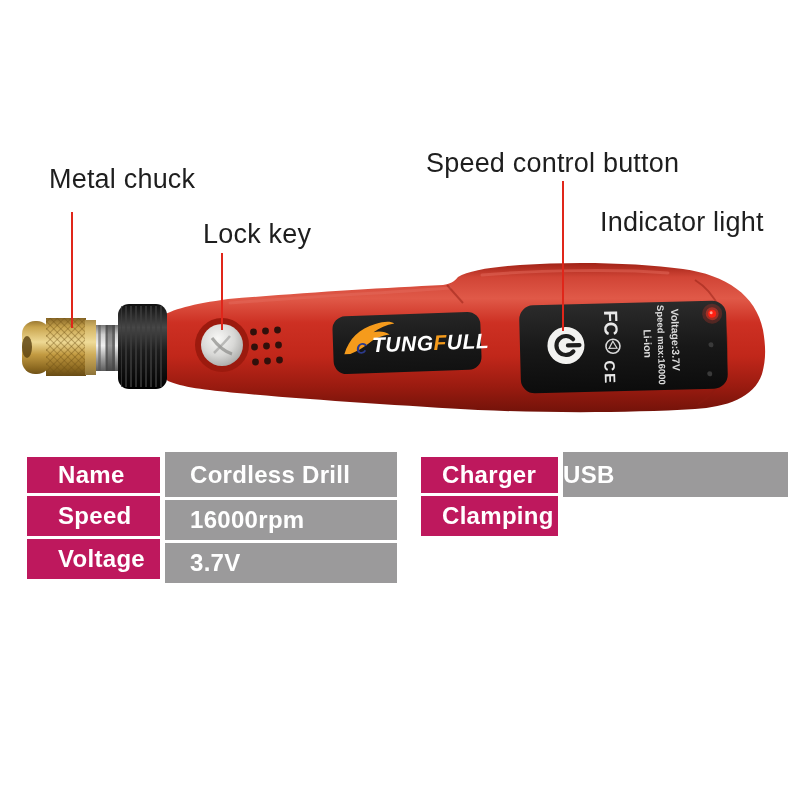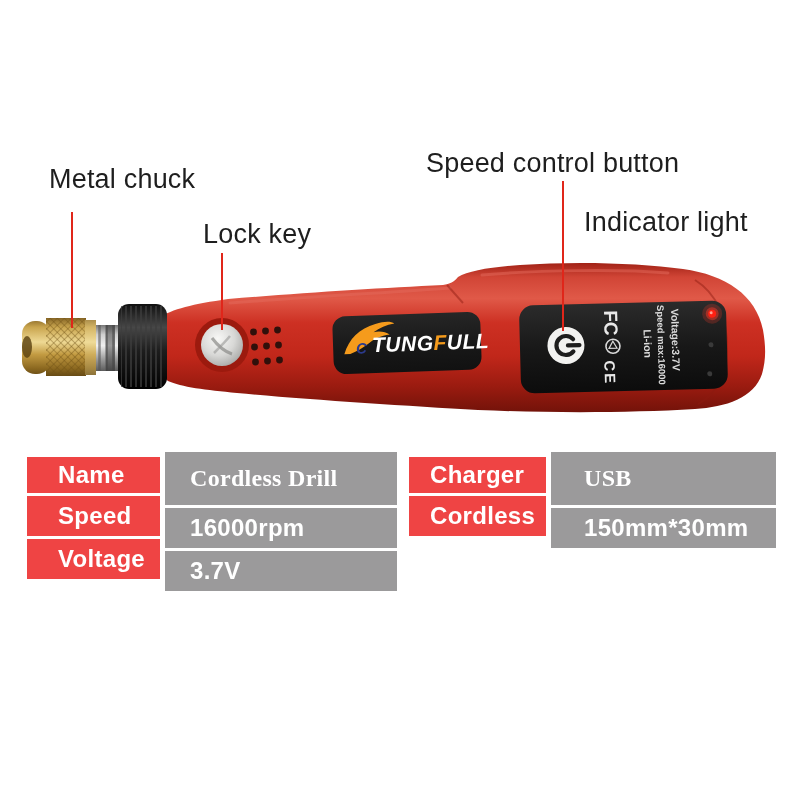--- a/index.html
+++ b/index.html
@@ -15,29 +15,29 @@
   .leader{position:absolute;width:2px;background:#e0261a;}
   
   #tool-svg{position:absolute;left:0;top:0;}
   
   .spec-table{position:absolute;display:flex;gap:5px;align-items:flex-start;}
   .spec-col{display:flex;flex-direction:column;gap:3px;}
   .spec-cell{
     display:flex;align-items:center;color:#ffffff;font-size:24px;font-weight:700;
     letter-spacing:.3px;box-sizing:border-box;
   }
-  .label-cell{background:#ef4444;}
+  .label-cell{background:#be185d;}
   .value-cell{background:#9b9a9b;}
   .label-col{margin-top:5px;}
   .t-left .label-cell{width:133px;padding-left:31px;}
   .t-left .value-cell{width:232px;padding-left:25px;}
   .t-right .label-cell{width:137px;padding-left:21px;}
-  .t-right .value-cell{width:225px;padding-left:33px;}
+  .t-right .value-cell{width:225px;}
   .row-first.label-cell{height:36px;}
-  .row-first.value-cell{height:53px;font-family:Liberation Serif, serif;}
+  .row-first.value-cell{height:45px;}
   .row-std{height:40px;}
 </style>
 </head>
 <body>
 
 <div id="canvas">
 
   <svg id="tool-svg" width="800" height="800" viewBox="0 0 800 800">
     <defs>
       <linearGradient id="brass" x1="0" y1="316" x2="0" y2="378" gradientUnits="userSpaceOnUse">
@@ -197,39 +197,38 @@
     </g>
   </svg>
 
   <div class="leader" style="left:71px;top:212px;height:116px;"></div>
   <div class="leader" style="left:221px;top:253px;height:77px;"></div>
   <div class="leader" style="left:562px;top:181px;height:150px;"></div>
 
   <div class="callout" style="left:49px;top:164px;">Metal chuck</div>
   <div class="callout" style="left:203px;top:219px;text-align:right;">Lock key</div>
   <div class="callout" style="left:426px;top:148px;">Speed control button</div>
-  <div class="callout" style="left:584px;top:207px;">Indicator light</div>
+  <div class="callout" style="left:600px;top:207px;">Indicator light</div>
 
   <div class="spec-table t-left" style="left:27px;top:452px;">
     <div class="spec-col label-col">
       <div class="spec-cell label-cell row-first">Name</div>
       <div class="spec-cell label-cell row-std">Speed</div>
       <div class="spec-cell label-cell row-std">Voltage</div>
     </div>
     <div class="spec-col">
       <div class="spec-cell value-cell row-first">Cordless Drill</div>
       <div class="spec-cell value-cell row-std">16000rpm</div>
       <div class="spec-cell value-cell row-std">3.7V</div>
     </div>
   </div>
 
-  <div class="spec-table t-right" style="left:409px;top:452px;">
+  <div class="spec-table t-right" style="left:421px;top:452px;">
     <div class="spec-col label-col">
       <div class="spec-cell label-cell row-first">Charger</div>
-      <div class="spec-cell label-cell row-std">Cordless</div>
+      <div class="spec-cell label-cell row-std">Clamping</div>
     </div>
     <div class="spec-col">
       <div class="spec-cell value-cell row-first">USB</div>
-      <div class="spec-cell value-cell row-std">150mm*30mm</div>
     </div>
   </div>
 
 </div>
 
 </body></html>

